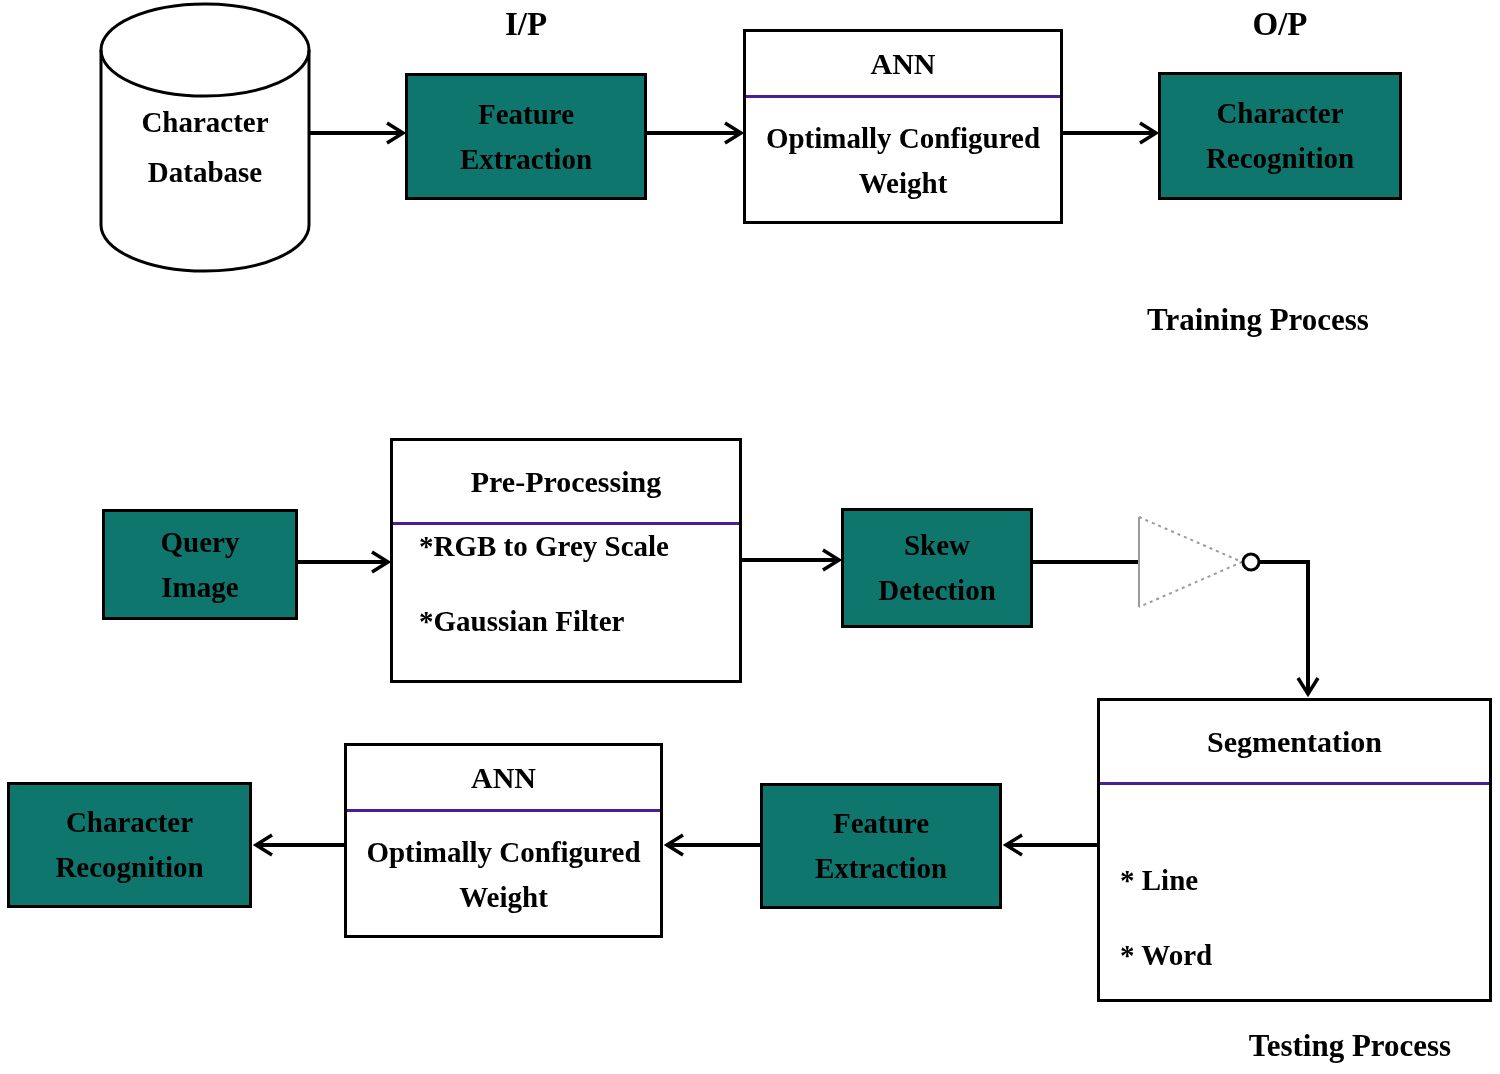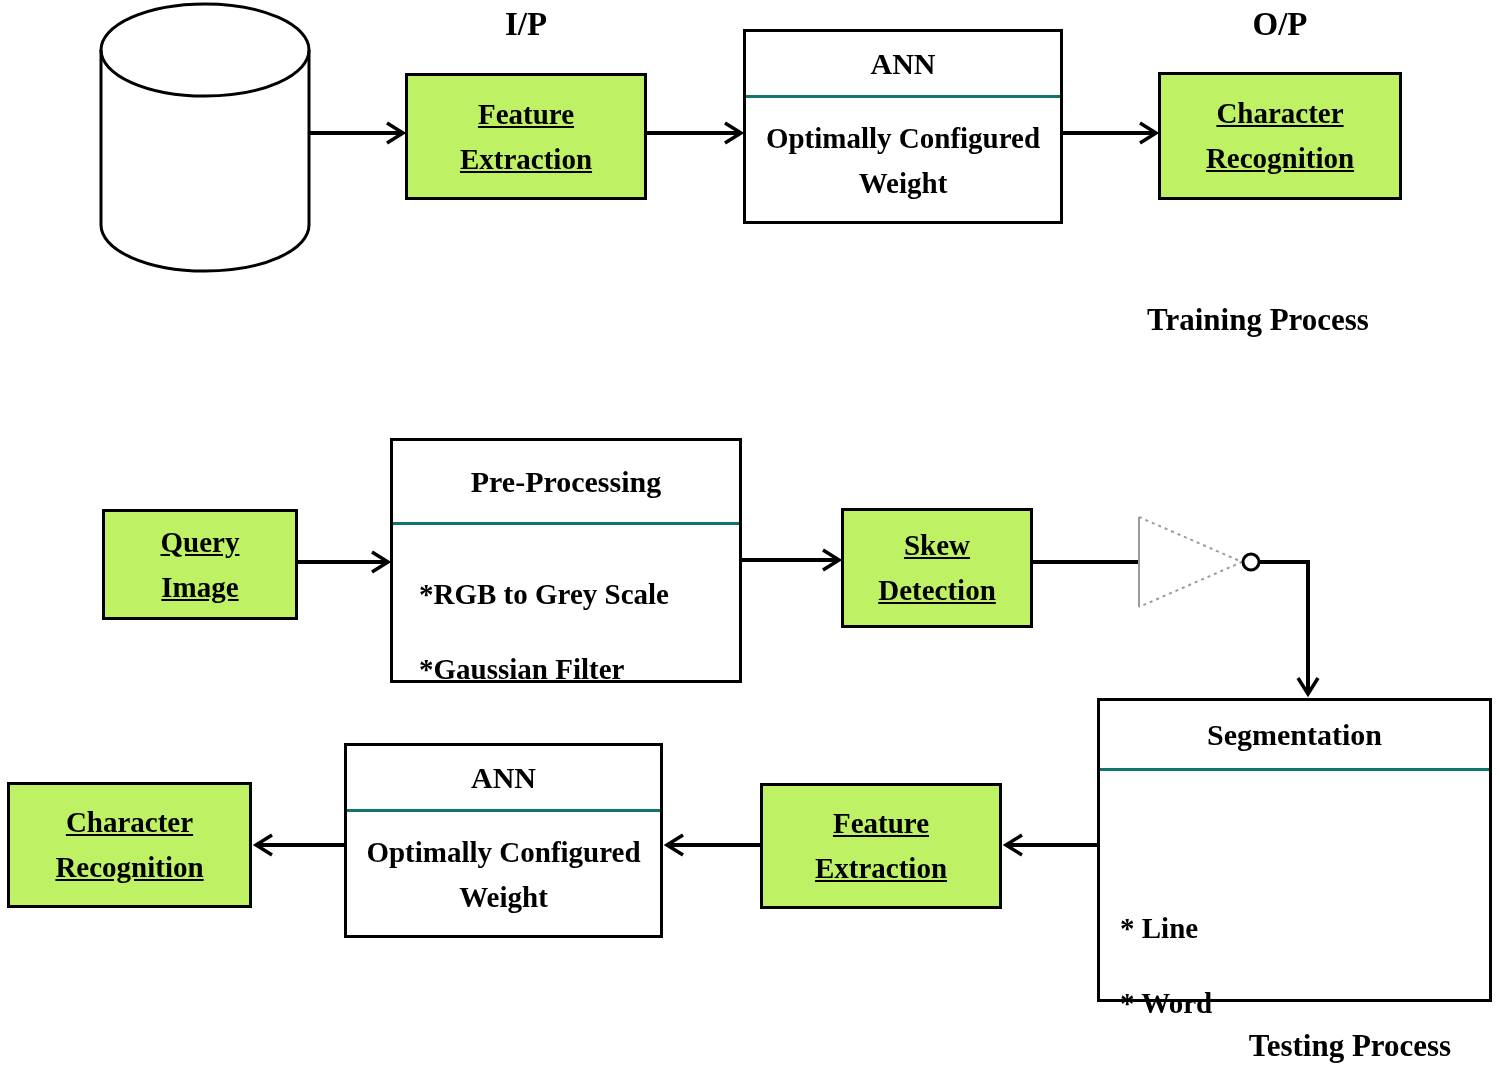--- a/index.html
+++ b/index.html
@@ -2,31 +2,31 @@
 <html><head>
 <meta charset="utf-8">
 <style>
   html,body{margin:0;padding:0;background:#ffffff;}
   .canvas{
     position:relative;width:1500px;height:1074px;background:#ffffff;overflow:hidden;
     font-family:"Liberation Serif","DejaVu Serif",serif;font-weight:bold;color:#000;
   }
   svg.wires{position:absolute;left:0;top:0;width:1500px;height:1074px;}
   .box{
-    position:absolute;border:3px solid #000;background:#bef264;box-sizing:border-box;
+    position:absolute;border:3px solid #000;background:#0f766e;box-sizing:border-box;
     display:flex;align-items:center;justify-content:center;text-align:center;
-    font-size:29px;line-height:1.55;text-decoration:underline;
+    font-size:29px;line-height:1.55;
   }
   .splitbox{position:absolute;border:3px solid #000;background:#fff;box-sizing:border-box;}
   .splitbox .hdr{
-    position:absolute;left:0;top:0;width:100%;box-sizing:border-box;border-bottom:3px solid #0f766e;
+    position:absolute;left:0;top:0;width:100%;box-sizing:border-box;border-bottom:3px solid #4c1d95;
     display:flex;align-items:center;justify-content:center;font-size:30px;
   }
   .splitbox .body{position:absolute;left:0;width:100%;box-sizing:border-box;}
-  .item{position:absolute;font-size:29px;line-height:30px;white-space:nowrap;margin-top:48px;}
+  .item{position:absolute;font-size:29px;line-height:30px;white-space:nowrap;}
   .floatlbl{position:absolute;text-align:center;font-size:33px;}
   .caption{position:absolute;text-align:center;font-size:31px;white-space:nowrap;}
   .cyl-label{
     position:absolute;text-align:center;font-size:29px;line-height:50px;
   }
 </style>
 </head>
 <body>
 
 <div class="canvas">
@@ -59,20 +59,21 @@
       <circle cx="1251" cy="562" r="8" fill="#fff" stroke="#000" stroke-width="3"></circle>
     </g>
 
     <polyline points="1259,562 1308,562 1308,694" fill="none" stroke="#000" stroke-width="4" marker-end="url(#ar)"></polyline>
 
     <line x1="1097" y1="845" x2="1006" y2="845" stroke="#000" stroke-width="4" marker-end="url(#ar)"></line>
     <line x1="760" y1="845" x2="667" y2="845" stroke="#000" stroke-width="4" marker-end="url(#ar)"></line>
     <line x1="344" y1="845" x2="256" y2="845" stroke="#000" stroke-width="4" marker-end="url(#ar)"></line>
   </svg>
 
+  <div class="cyl-label" style="left:101px;top:97px;width:208px;">Character Database</div>
 
   <div class="floatlbl" style="left:405px;top:6px;width:242px;">I/P</div>
 
   <div class="box" style="left:405px;top:73px;width:242px;height:127px;padding:0 22px;">Feature Extraction</div>
 
   <div class="splitbox" style="left:743px;top:29px;width:320px;height:195px;">
     <div class="hdr" style="height:66px;">ANN</div>
     <div class="body" style="top:66px;height:126px;display:flex;align-items:center;justify-content:center;text-align:center;font-size:29px;line-height:1.55;padding:0 10px;">Optimally Configured Weight</div>
   </div>
 
@@ -88,21 +89,21 @@
     <div class="hdr" style="height:84px;">Pre-Processing</div>
     <div class="body" style="top:84px;height:158px;">
       <div class="item" style="left:26px;top:6px;">*RGB to Grey Scale</div>
       <div class="item" style="left:26px;top:81px;">*Gaussian Filter</div>
     </div>
   </div>
 
   <div class="box" style="left:841px;top:508px;width:192px;height:120px;padding:0 26px;">Skew Detection</div>
 
   <div class="splitbox" style="left:1097px;top:698px;width:395px;height:304px;">
-    <div class="hdr" style="height:70px;">Segmentation</div>
+    <div class="hdr" style="height:84px;">Segmentation</div>
     <div class="body" style="top:84px;height:217px;">
       <div class="item" style="left:20px;top:80px;">* Line</div>
       <div class="item" style="left:20px;top:155px;">* Word</div>
     </div>
   </div>
 
   <div class="box" style="left:760px;top:783px;width:242px;height:126px;padding:0 22px;">Feature Extraction</div>
 
   <div class="splitbox" style="left:344px;top:743px;width:319px;height:195px;">
     <div class="hdr" style="height:66px;">ANN</div>

